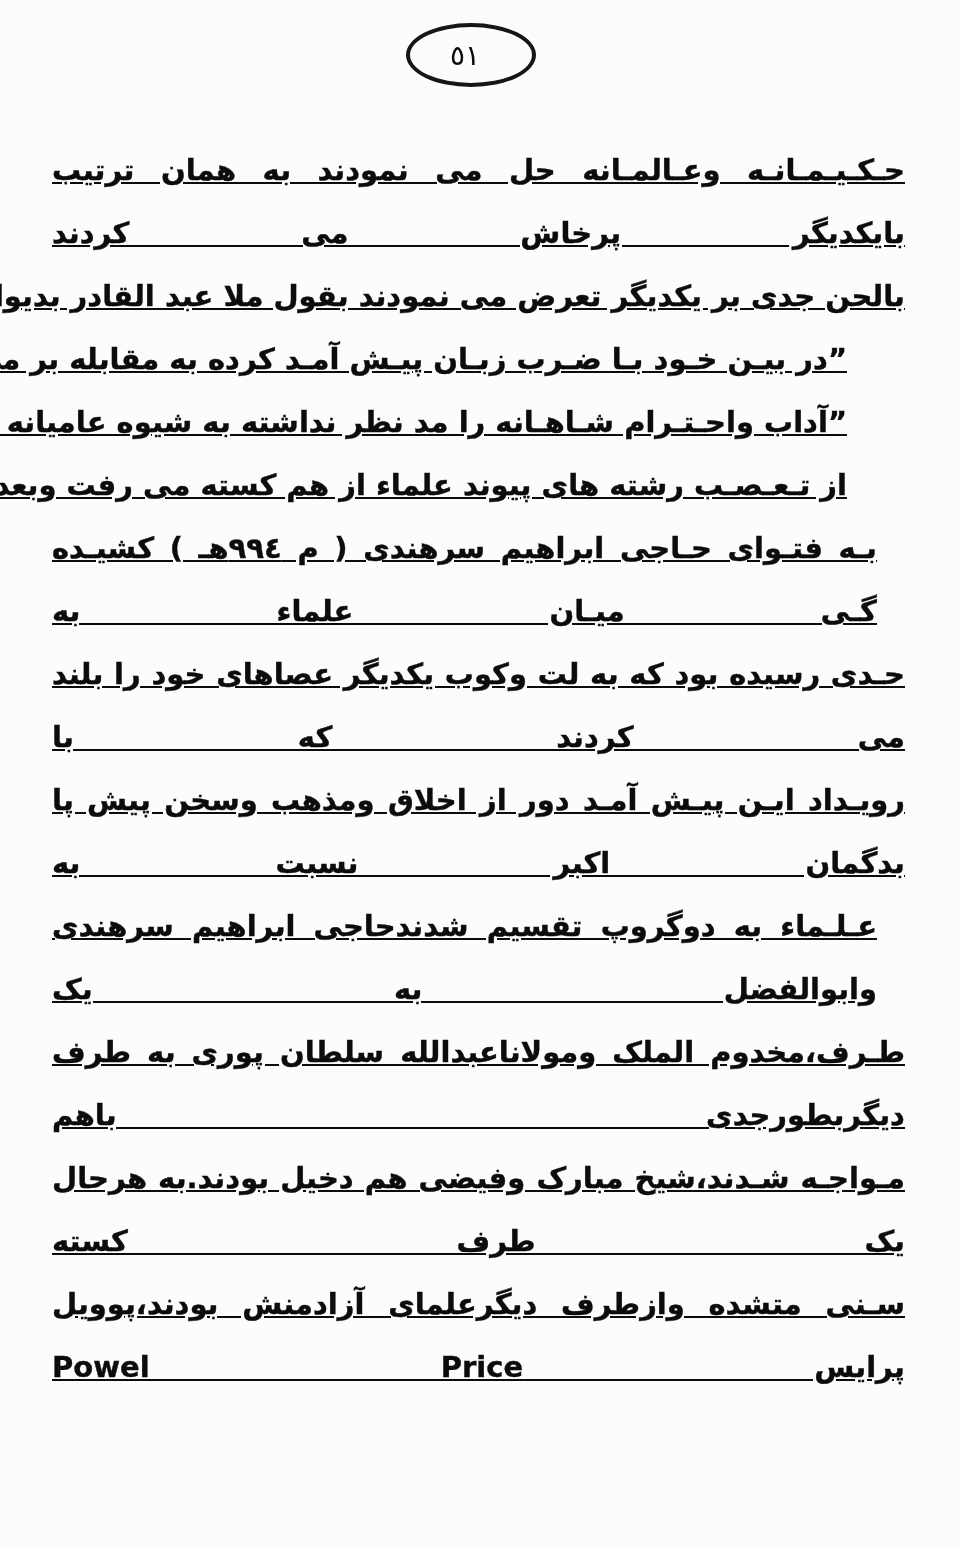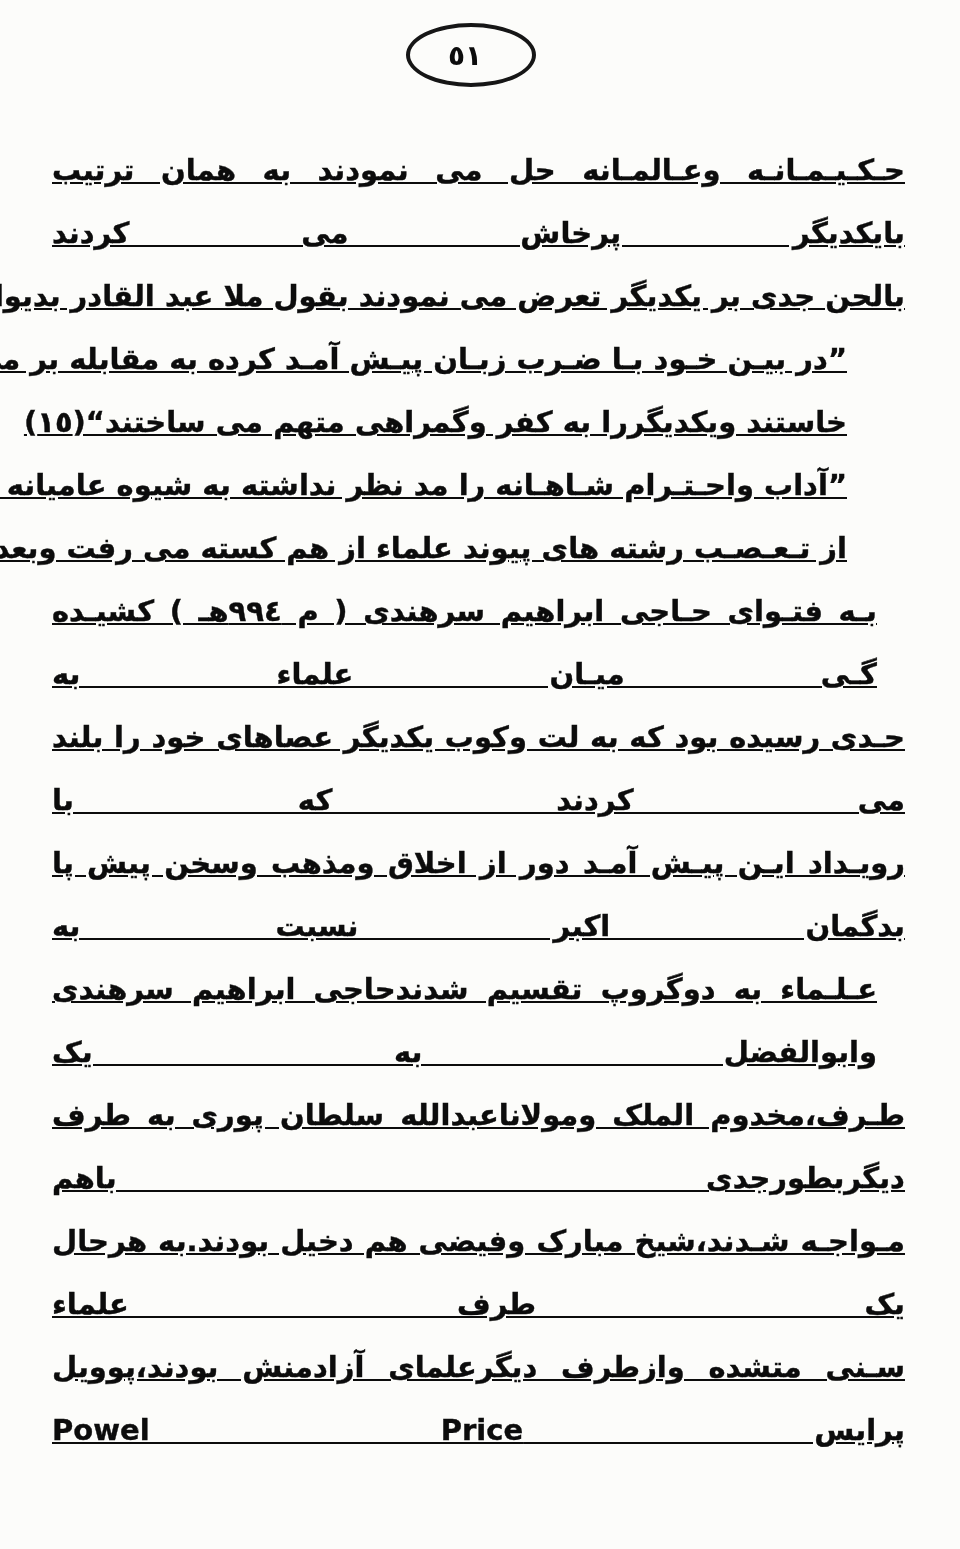--- a/index.html
+++ b/index.html
@@ -24,21 +24,21 @@
     margin: 23px auto 0 auto;
     transform: translateX(-9px); 
     border: 4px solid #161616;
     border-radius: 50%;
     display: flex;
     align-items: center;
     justify-content: center;
   }
   .oval-badge .num {
     font-size: 28px;
-    font-weight: bold;
+    font-weight: normal;
     letter-spacing: 12px;
     padding-right: 12px; 
     direction: rtl;
   }
   
   .content {
     margin: 52px 55px 0 52px;
     font-size: 29px;
     font-weight: bold;
     line-height: 63px;
@@ -67,37 +67,36 @@
 
   <div class="content">
 
     <div>
       <div class="tline just">حـکـیـمـانـه وعـالمـانه حل می نمودند به همان ترتیب بایکدیگر پرخاش می کردند</div>
       <div class="tline rgt">بالحن جدی بر یکدیگر تعرض می نمودند بقول ملا عبد القادر بدیوانی :</div>
     </div>
 
     <div class="quote">
       <div class="tline rgt">”در بیـن خـود بـا ضـرب زبـان پیـش آمـد کرده به مقابله بر می</div>
-      <div class="tline rgt">خاستند ویکدیگررا به کفر وگمراهی متهم می ساختند“(١٥)</div>
     </div>
 
     <div class="quote">
       <div class="tline rgt">”آداب واحـتـرام شـاهـانه را مد نظر نداشته به شیوه عامیانه وپر</div>
       <div class="tline rgt">از تـعـصـب رشته های پیوند علماء از هم کسته می رفت وبعداً</div>
     </div>
 
     <div>
       <div class="tline just indent">بـه فتـوای حـاجی ابراهیم سرهندی ( م ٩٩٤هـ ) کشیـده گـی میـان علماء به</div>
       <div class="tline just">حـدی رسیده بود که به لت وکوب یکدیگر عصاهای خود را بلند می کردند که با</div>
       <div class="tline just">رویـداد ایـن پیـش آمـد دور از اخلاق ومذهب وسخن پیش پا بدگمان اکبر نسبت به</div>
     </div>
 
     <div>
       <div class="tline just indent">عـلـماء به دوگروپ تقسیم شدندحاجی ابراهیم سرهندی وابوالفضل به یک</div>
       <div class="tline just">طـرف،مخدوم الملک ومولاناعبدالله سلطان پوری به طرف دیگربطورجدی باهم</div>
-      <div class="tline just">مـواجـه شـدند،شیخ مبارک وفیضی هم دخیل بودند.به هرحال یک طرف علماء</div>
+      <div class="tline just">مـواجـه شـدند،شیخ مبارک وفیضی هم دخیل بودند.به هرحال یک طرف کسته</div>
       <div class="tline just">سـنی متشده وازطرف دیگرعلمای آزادمنش بودند،پوویل پرایس Powel Price</div>
 
     </div>
 
   </div>
 
 </div>
 
 </body></html>

